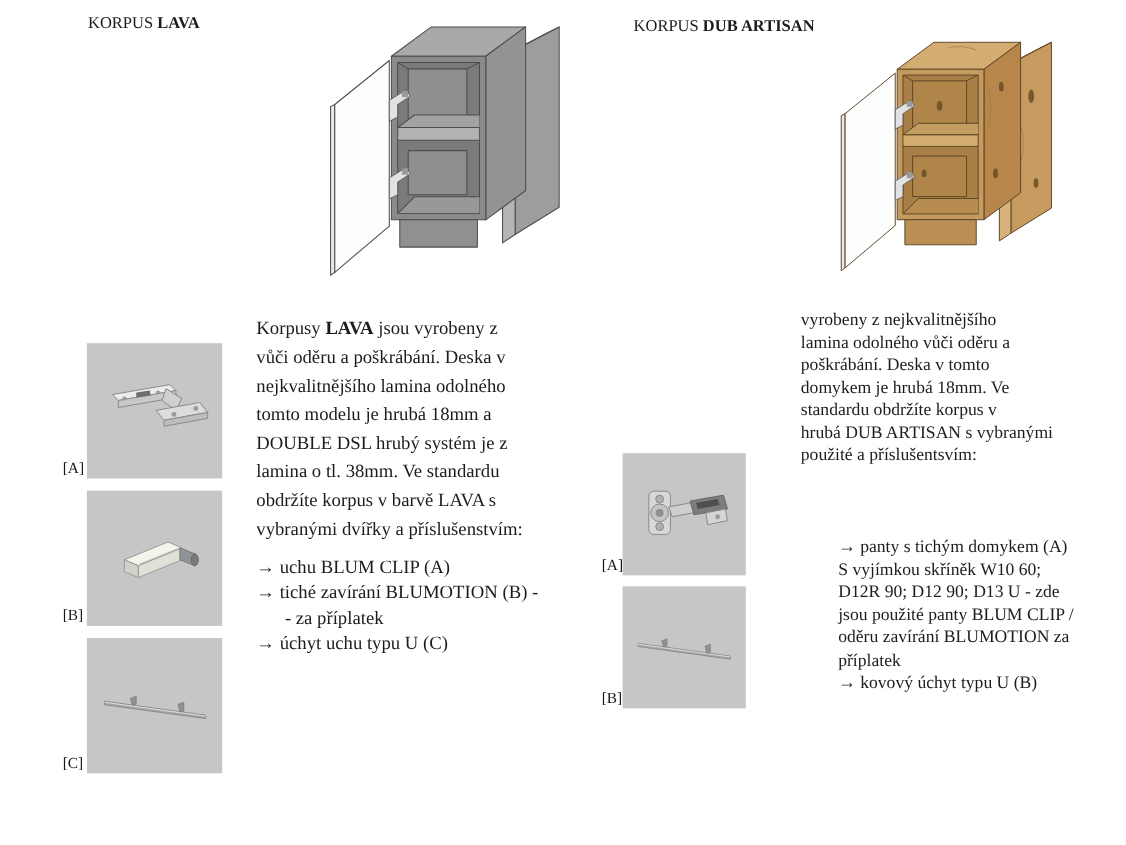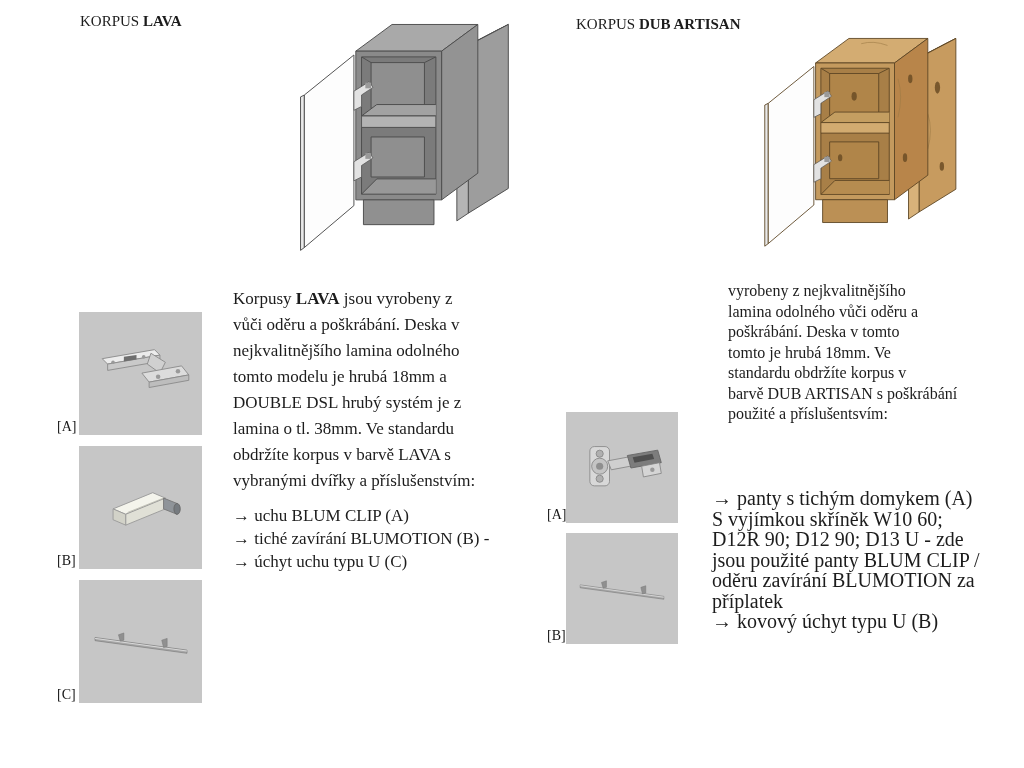--- a/index.html
+++ b/index.html
@@ -32,21 +32,21 @@
   .hw.r1 .hw-box,.hw.r2 .hw-box{left:19px;top:0;width:112px;height:111px}
 
   .para{position:absolute}
   .para .pl{white-space:nowrap}
   .para b{font-weight:700}
   .para.p-left{left:233px;top:286px;font-size:17px;line-height:26px}
   .para.p-right{left:728px;top:281px;font-size:16px;line-height:20.5px}
   .bullets{position:absolute}
   .bullets .bl{white-space:nowrap}
   .bullets.b-left{left:233px;top:504px;font-size:17px;line-height:23px}
-  .bullets.b-right{left:712px;top:488px;font-size:20px;line-height:20.5px}
+  .bullets.b-right{left:762px;top:488px;font-size:16px;line-height:20.5px}
   .bl.indent{padding-left:26px}
 
   svg .oln{stroke:#4d4d4d;stroke-width:1;stroke-linejoin:round}
   svg.artisan .oln{stroke:#5c4524}
   .lava .f-top{fill:var(--cab-top)} .lava .f-side{fill:var(--cab-side)}
   .lava .f-front{fill:var(--cab-front)} .lava .f-in{fill:var(--cab-inner)}
   .lava .f-back{fill:#8f8f8f} .lava .f-shelf{fill:#b3b3b3} .lava .f-shelf2{fill:#a2a2a2}
   .lava .f-floor{fill:#989898} .lava .f-plinth{fill:#909090}
   .lava .f-slab{fill:#9d9d9d} .lava .f-slabE{fill:#b5b5b5} .lava .f-slabT{fill:#c5c5c5}
   .artisan .f-top{fill:var(--wood-light)} .artisan .f-side{fill:#b8854a}
@@ -159,20 +159,21 @@
     <div class="pl">tomto modelu je hrubá 18mm a</div>
     <div class="pl">DOUBLE DSL hrubý systém je z</div>
     <div class="pl">lamina o tl. 38mm. Ve standardu</div>
     <div class="pl">obdržíte korpus v barvě LAVA s</div>
     <div class="pl">vybranými dvířky a příslušenstvím:</div>
   </div>
 
   <div class="bullets b-left">
     <div class="bl">→ uchu BLUM CLIP (A)</div>
     <div class="bl">→  tiché zavírání BLUMOTION (B) -</div>
+    <div class="bl indent">- za příplatek</div>
     <div class="bl">→ úchyt uchu typu U (C)</div>
   </div>
 
   <h2 class="title t-right"><span>KORPUS </span><b>DUB ARTISAN</b></h2>
 
   <div class="cab c-right">
     <svg class="artisan" width="206" height="230" viewBox="0 0 235 262">
       <defs>
           <clipPath id="openA">
             <polygon points="74,48 152,48 152,192 74,192"></polygon>
@@ -243,23 +244,23 @@
         <polygon points="84,59 90,57 90,66 86,67" fill="#909090" stroke="#777" stroke-width=".6"></polygon>
       </svg>
     </div>
     <figcaption class="hw-label">[B]</figcaption>
   </figure>
 
   <div class="para p-right">
     <div class="pl">vyrobeny z nejkvalitnějšího</div>
     <div class="pl">lamina odolného vůči oděru a</div>
     <div class="pl">poškrábání. Deska v tomto</div>
-    <div class="pl">tomto je hrubá 18mm. Ve</div>
+    <div class="pl">domykem je hrubá 18mm. Ve</div>
     <div class="pl">standardu obdržíte korpus v</div>
-    <div class="pl">barvě DUB ARTISAN s poškrábání</div>
+    <div class="pl">hrubá DUB ARTISAN s vybranými</div>
     <div class="pl">použité a příslušentsvím:</div>
   </div>
 
   <div class="bullets b-right">
     <div class="bl">→ panty s tichým domykem (A)</div>
     <div class="bl">S vyjímkou skříněk W10 60;</div>
     <div class="bl">D12R 90; D12 90; D13 U - zde</div>
     <div class="bl">jsou použité panty BLUM CLIP /</div>
     <div class="bl">oděru zavírání BLUMOTION za</div>
     <div class="bl">příplatek</div>

